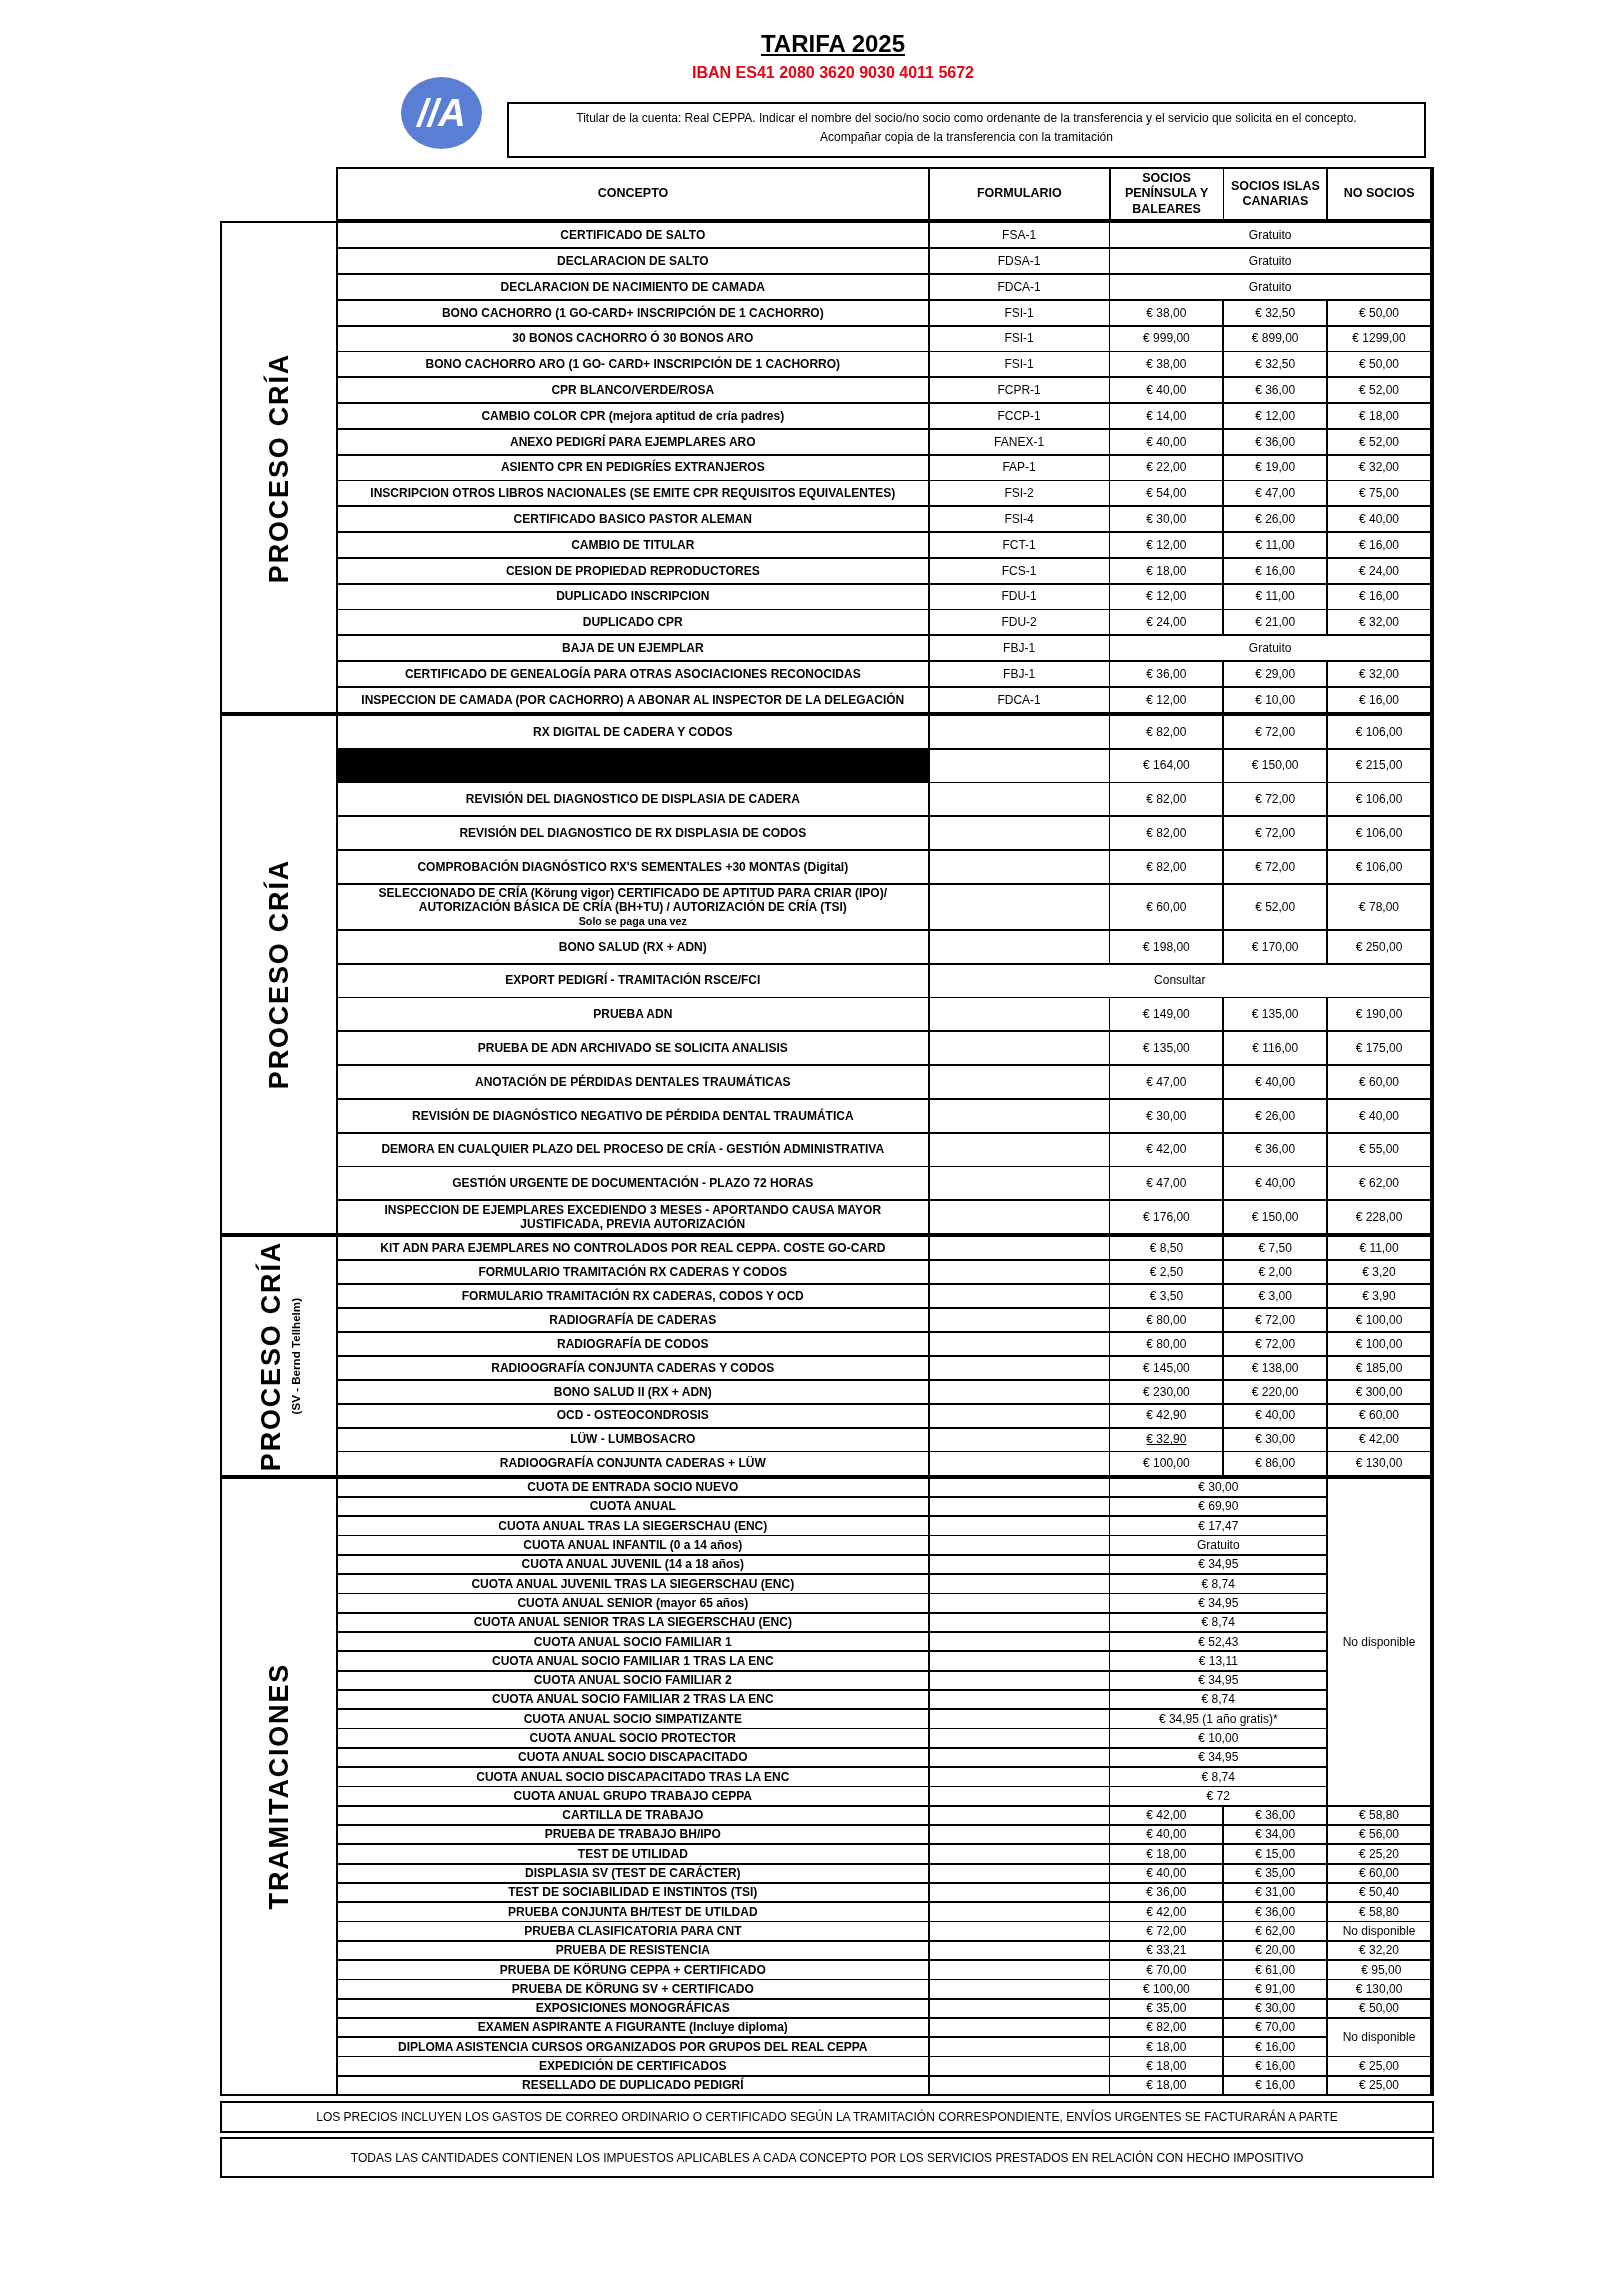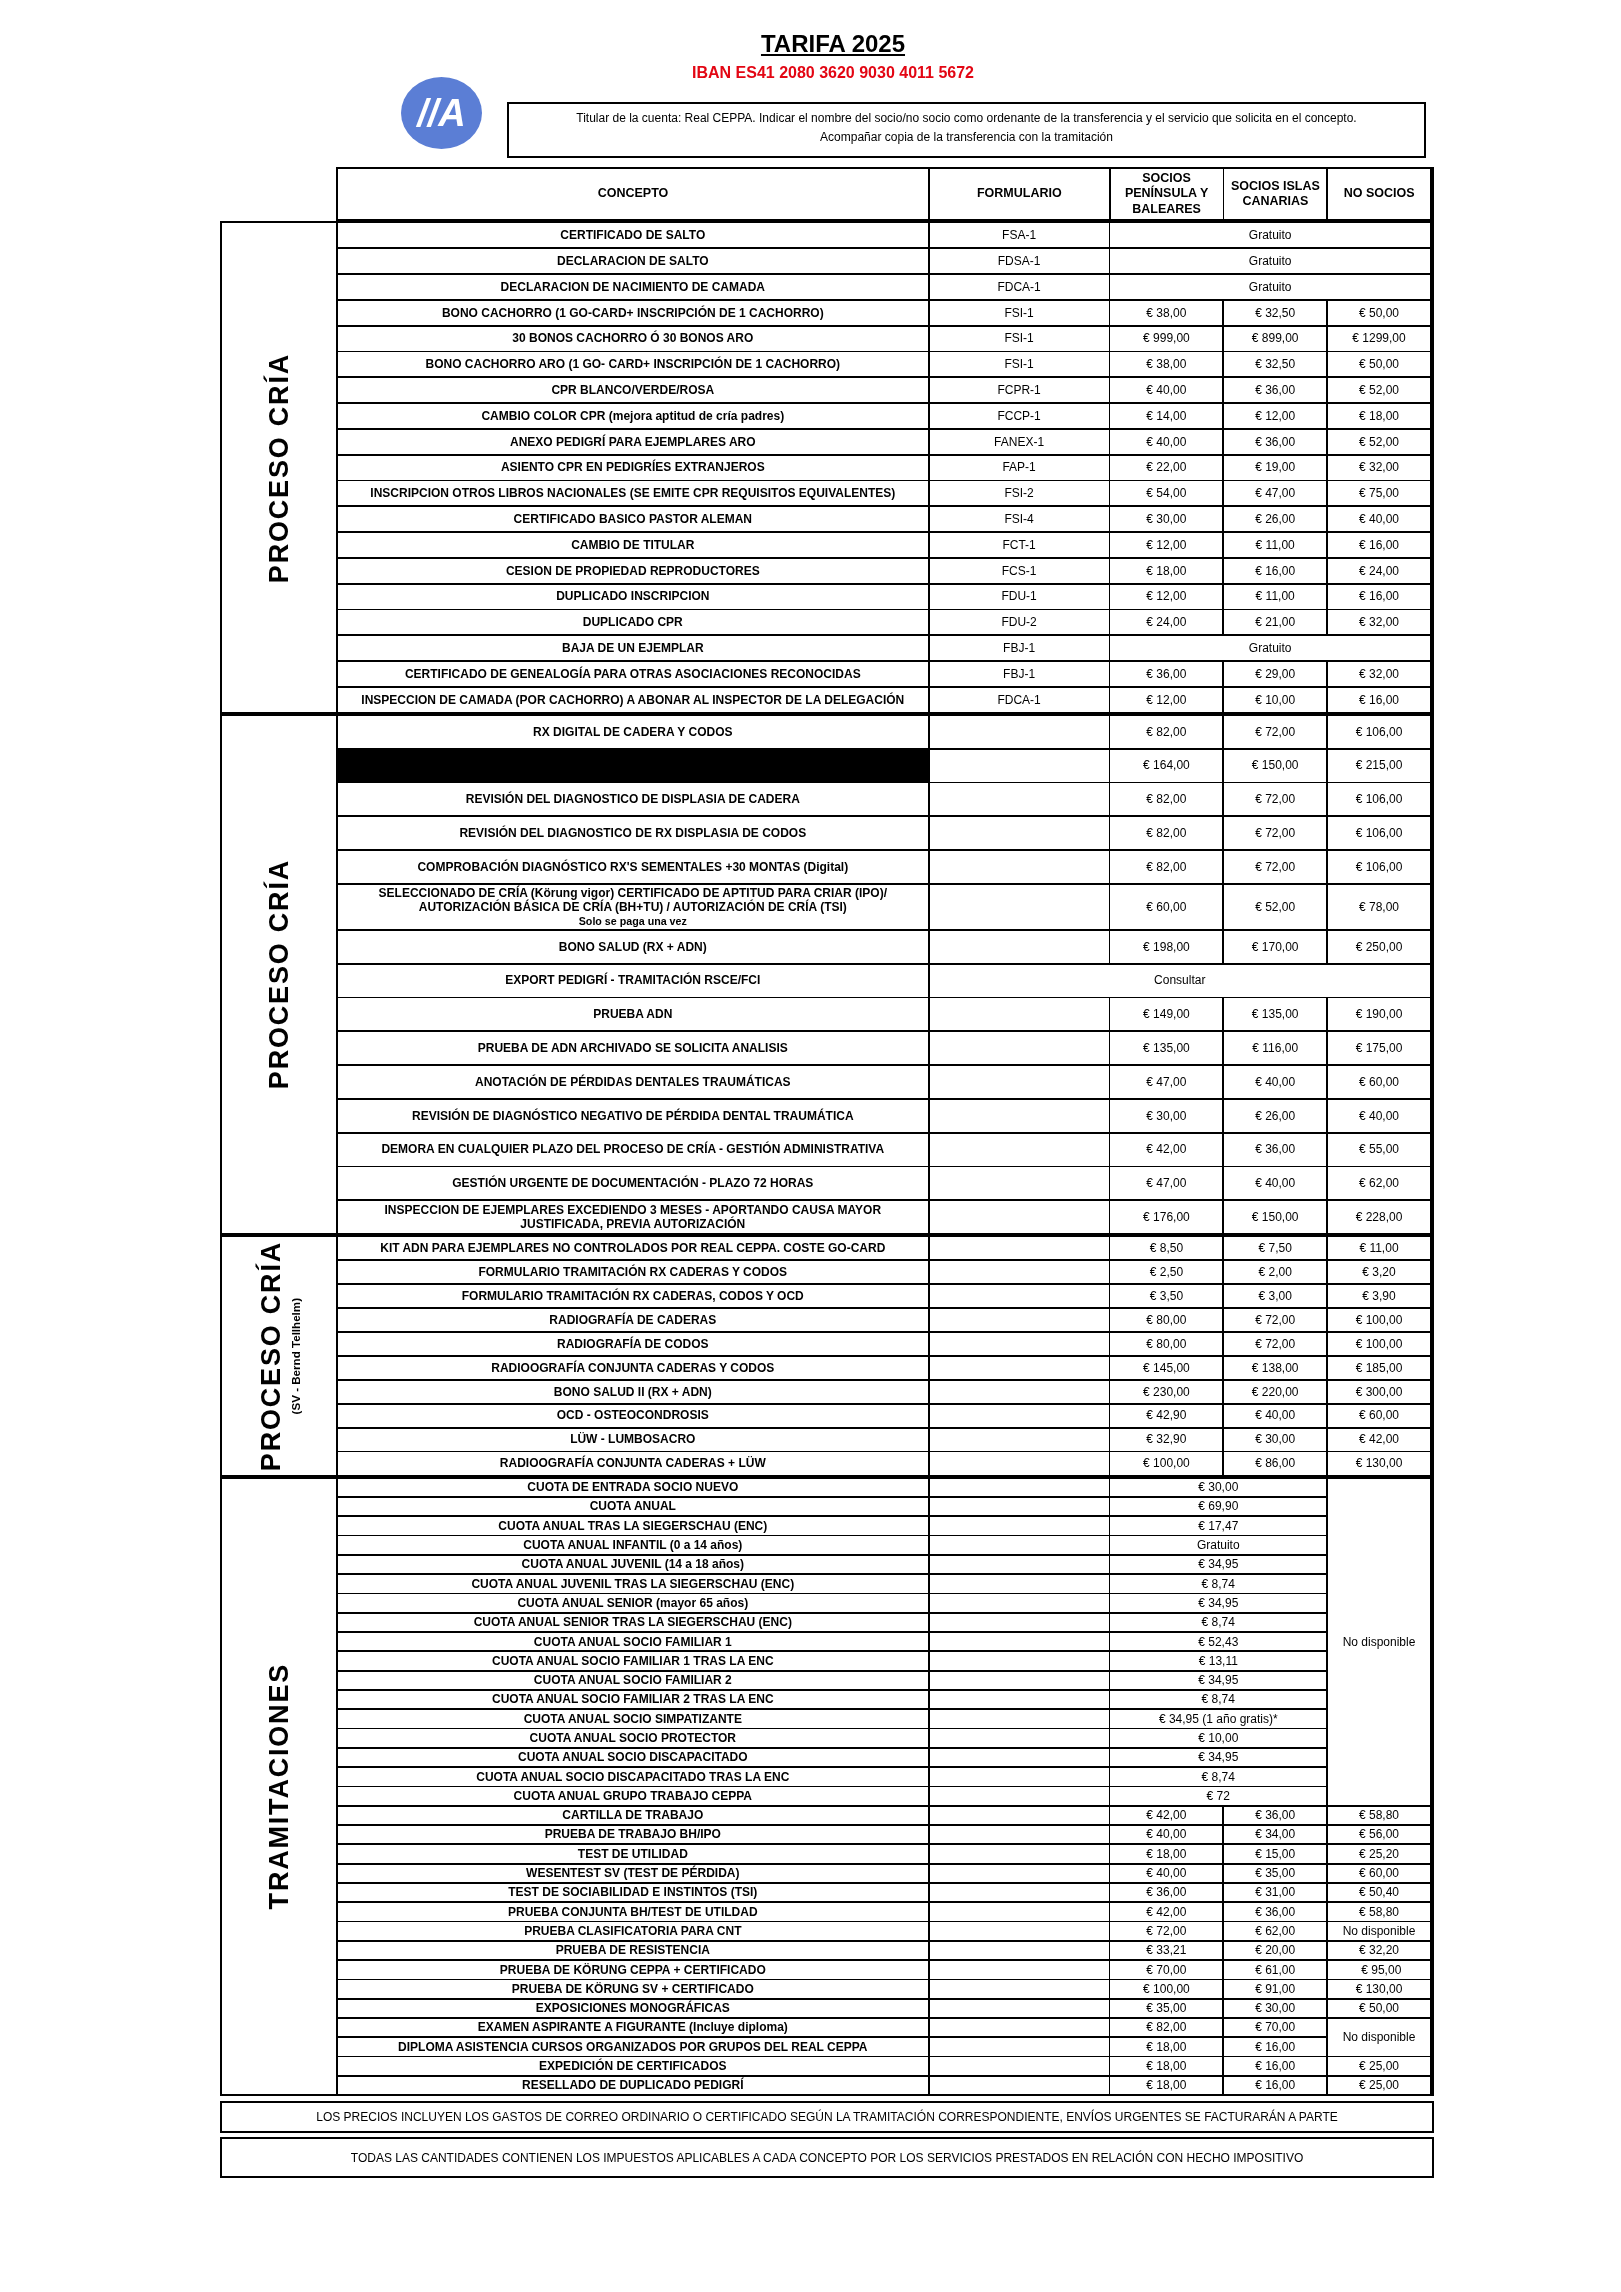--- a/index.html
+++ b/index.html
@@ -388,21 +388,21 @@
             <div>OCD - OSTEOCONDROSIS</div>
           </div>
           <div class="cell form" style="grid-area: 8 / 3;"></div>
           <div class="cell val" style="grid-area: 8 / 4;">€ 42,90</div>
           <div class="cell val" style="grid-area: 8 / 5;">€ 40,00</div>
           <div class="cell val" style="grid-area: 8 / 6;">€ 60,00</div>
           <div class="cell concept" style="grid-area: 9 / 2;">
             <div>LÜW - LUMBOSACRO</div>
           </div>
           <div class="cell form" style="grid-area: 9 / 3;"></div>
-          <div class="cell val" style="grid-area: 9 / 4;">€ 32,90</div>
+          <div class="cell val" style="grid-area: 9 / 4; text-decoration: underline;">€ 32,90</div>
           <div class="cell val" style="grid-area: 9 / 5;">€ 30,00</div>
           <div class="cell val" style="grid-area: 9 / 6;">€ 42,00</div>
           <div class="cell concept" style="grid-area: 10 / 2;">
             <div>RADIOOGRAFÍA CONJUNTA CADERAS + LÜW</div>
           </div>
           <div class="cell form" style="grid-area: 10 / 3;"></div>
           <div class="cell val" style="grid-area: 10 / 4;">€ 100,00</div>
           <div class="cell val" style="grid-area: 10 / 5;">€ 86,00</div>
           <div class="cell val" style="grid-area: 10 / 6;">€ 130,00</div>
         </div>
@@ -510,21 +510,21 @@
           <div class="cell val" style="grid-area: 19 / 5;">€ 34,00</div>
           <div class="cell val" style="grid-area: 19 / 6;">€ 56,00</div>
           <div class="cell concept" style="grid-area: 20 / 2;">
             <div>TEST DE UTILIDAD</div>
           </div>
           <div class="cell form" style="grid-area: 20 / 3;"></div>
           <div class="cell val" style="grid-area: 20 / 4;">€ 18,00</div>
           <div class="cell val" style="grid-area: 20 / 5;">€ 15,00</div>
           <div class="cell val" style="grid-area: 20 / 6;">€ 25,20</div>
           <div class="cell concept" style="grid-area: 21 / 2;">
-            <div>WESENTEST SV (TEST DE PÉRDIDA)</div>
+            <div>DISPLASIA SV (TEST DE CARÁCTER)</div>
           </div>
           <div class="cell form" style="grid-area: 21 / 3;"></div>
           <div class="cell val" style="grid-area: 21 / 4;">€ 40,00</div>
           <div class="cell val" style="grid-area: 21 / 5;">€ 35,00</div>
           <div class="cell val" style="grid-area: 21 / 6;">€ 60,00</div>
           <div class="cell concept" style="grid-area: 22 / 2;">
             <div>TEST DE SOCIABILIDAD E INSTINTOS (TSI)</div>
           </div>
           <div class="cell form" style="grid-area: 22 / 3;"></div>
           <div class="cell val" style="grid-area: 22 / 4;">€ 36,00</div>

